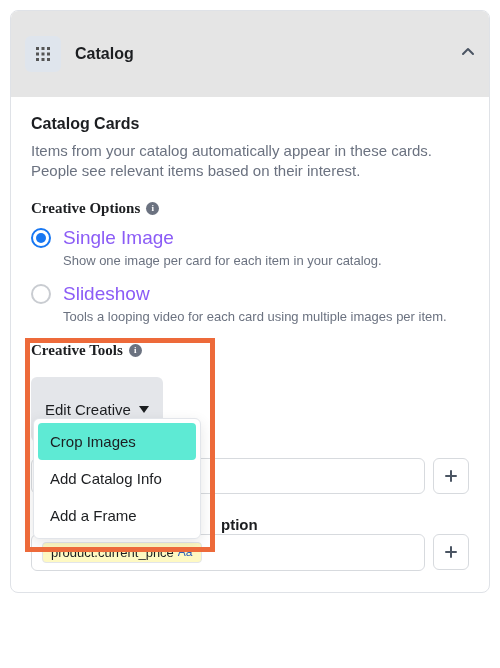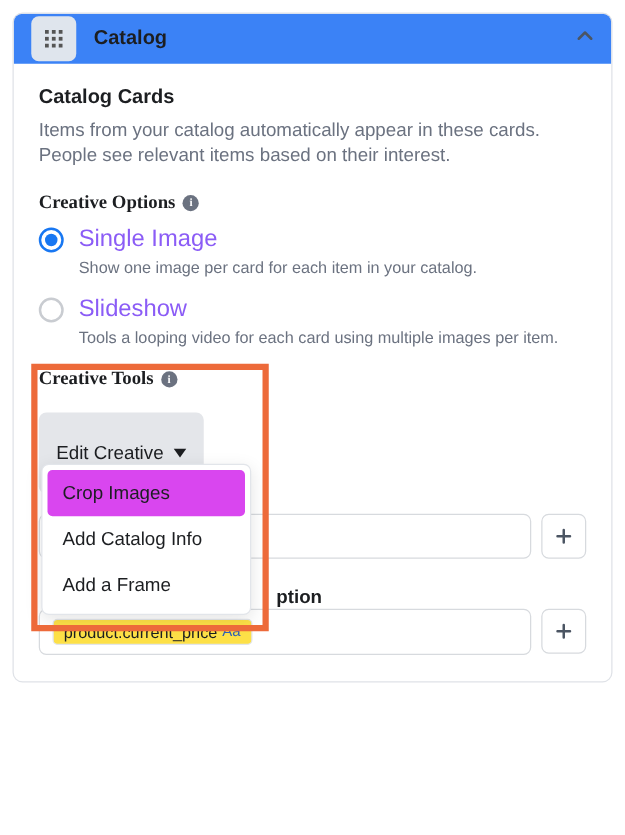--- a/index.html
+++ b/index.html
@@ -12,22 +12,22 @@
     width: 500px;
   }
   .panel {
     border: 1px solid #dfe2e7;
     border-radius: 8px;
     overflow: hidden;
   }
   .panel-header {
     display: flex;
     align-items: center;
-    background: #3b82f6;
-    padding: 2px 14px;
+    background: #e5e5e5;
+    padding: 25px 14px;
     position: relative;
   }
   .panel-header .icon-box {
     width: 36px;
     height: 36px;
     background: #dfe5ed;
     border-radius: 6px;
     display: flex;
     align-items: center;
     justify-content: center;
@@ -162,21 +162,21 @@
     z-index: 40;
   }
   .dropdown-item {
     padding: 10px 12px;
     font-size: 15px;
     color: #1c1e21;
     border-radius: 4px;
     cursor: pointer;
   }
   .dropdown-item.hover {
-    background: #d946ef;
+    background: #5eead4;
   }
   .field-row {
     display: flex;
     align-items: center;
     gap: 8px;
     margin-top: 8px;
   }
   .pill-field {
     flex: 1 1 auto;
     border: 1px solid #d7dade;
@@ -184,21 +184,21 @@
     background: #fff;
     padding: 7px 10px;
     font-size: 14px;
     color: #1c1e21;
     display: flex;
     align-items: center;
     gap: 6px;
     min-height: 36px;
   }
   .pill-chip {
-    background: #fde047;
+    background: #fef9c3;
     border: 1px solid #e2e5ea;
     border-radius: 4px;
     padding: 2px 8px;
     font-size: 13px;
     color: #1c1e21;
     display: inline-flex;
     align-items: center;
     gap: 4px;
   }
   .aa {

